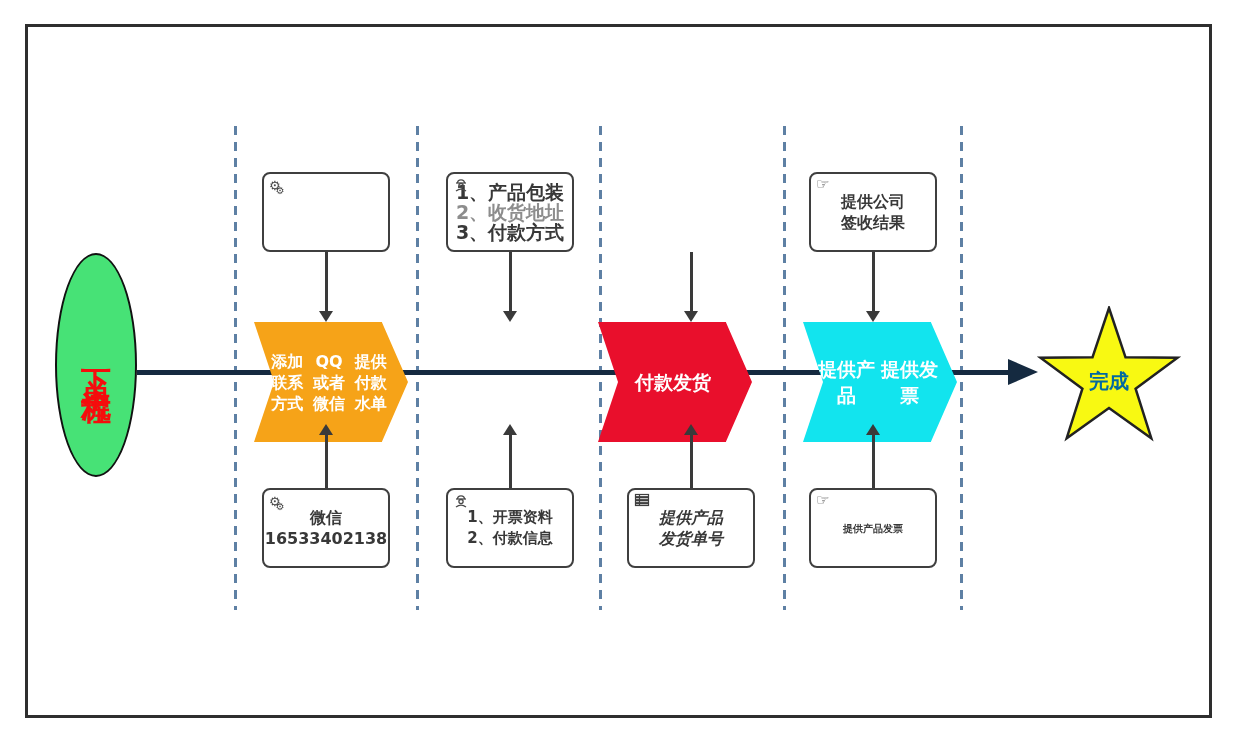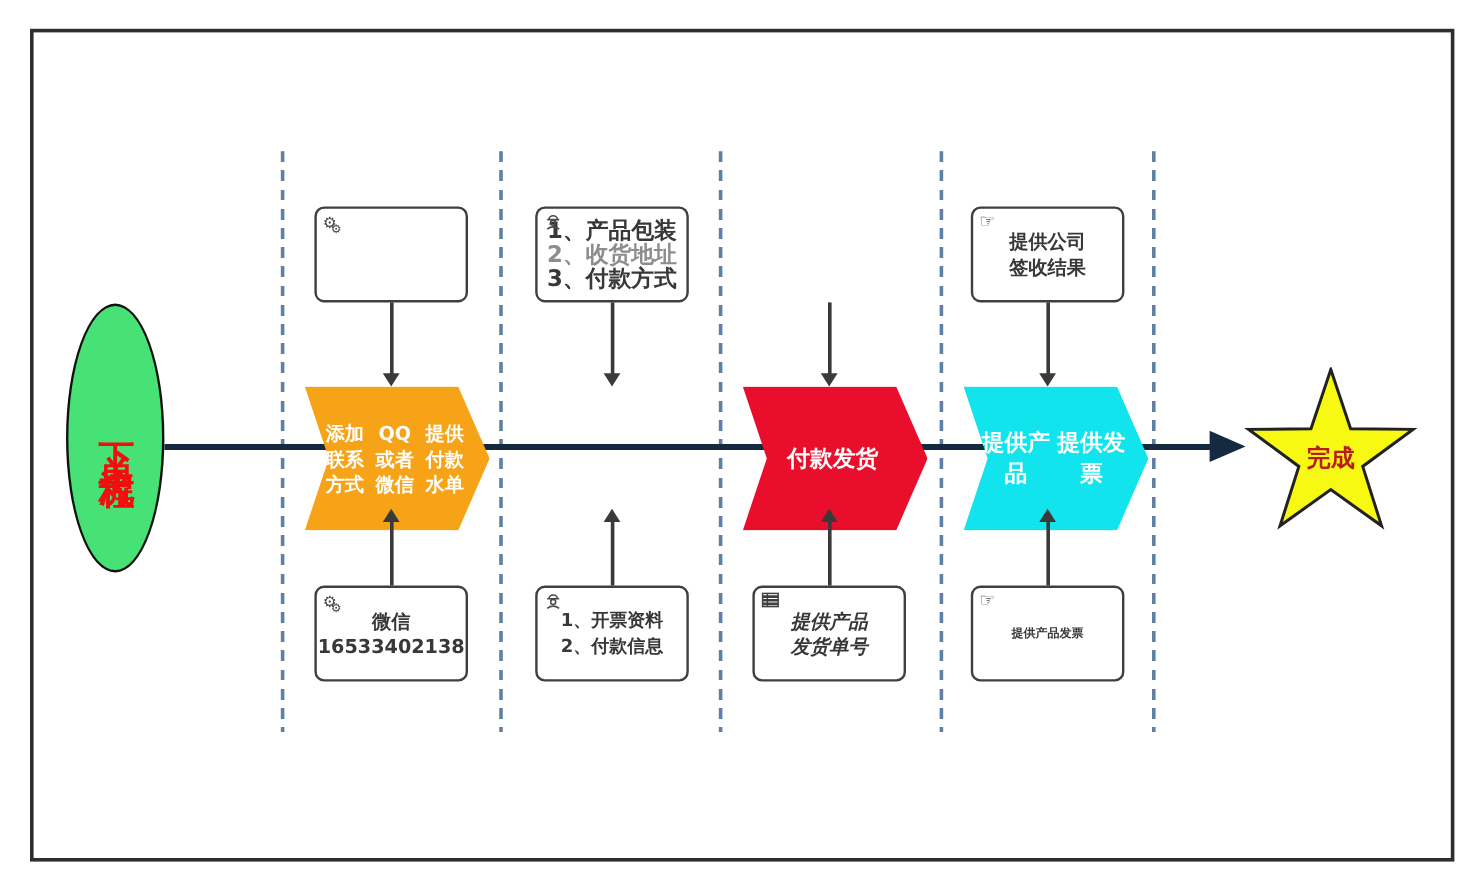--- a/index.html
+++ b/index.html
@@ -47,21 +47,21 @@
   
   .chevron { position:absolute; top:322px; width:154px; height:120px;
              clip-path:polygon(0% 0%, 83% 0%, 100% 50%, 83% 100%, 0% 100%, 13% 50%);
              display:flex; flex-direction:row; align-items:center; justify-content:center;
              color:#fff; font-weight:bold; font-size:17px; line-height:22px; text-align:center;
              padding-left:12px; padding-right:16px; }
 
   
   .star-wrap { position:absolute; left:1030px; top:306px; width:158px; height:142px; }
   .star-label { position:absolute; left:1079px; top:368px; width:60px; text-align:center;
-                font-size:20px; font-weight:bold; color:#b91c1c; }
+                font-size:20px; font-weight:bold; color:#0369a1; }
 </style>
 </head>
 <body>
 
 <div class="canvas">
   <div class="frame"></div>
 
   <div class="lane" style="left:234px"></div>
   <div class="lane" style="left:416px"></div>
   <div class="lane" style="left:599px"></div>
@@ -124,21 +124,21 @@
       </svg>
     </span>
     <div class="lines" style="font-size:15px; line-height:21px;">
       <div>1、开票资料</div>
       <div>2、付款信息</div>
     </div>
   </div>
 
   <div class="vline" style="left:690px; top:252px; height:60px;"></div>
   <div class="arrow-down" style="left:684px; top:311px;"></div>
-  <div class="chevron" style="left: 619px; font-size: 19px; line-height: 26px; background: rgb(233, 15, 44);">
+  <div class="chevron" style="left: 598px; font-size: 19px; line-height: 26px; background: rgb(233, 15, 44);">
     <div>付款</div>
     <div>发货</div>
   </div>
   <div class="arrow-up" style="left:684px; top:424px;"></div>
   <div class="vline" style="left:690px; top:434px; height:54px;"></div>
   <div class="box" style="left:627px; top:488px;font-style:italic;">
     <span class="icon">
       <svg width="16" height="14" viewBox="0 0 16 14" fill="none" stroke="#3f3f3f" stroke-width="1.2">
         <rect x="1.5" y="1.5" width="13" height="11" fill="#fff"></rect>
         <line x1="1.5" y1="4.2" x2="14.5" y2="4.2" stroke-width="2.2"></line>

